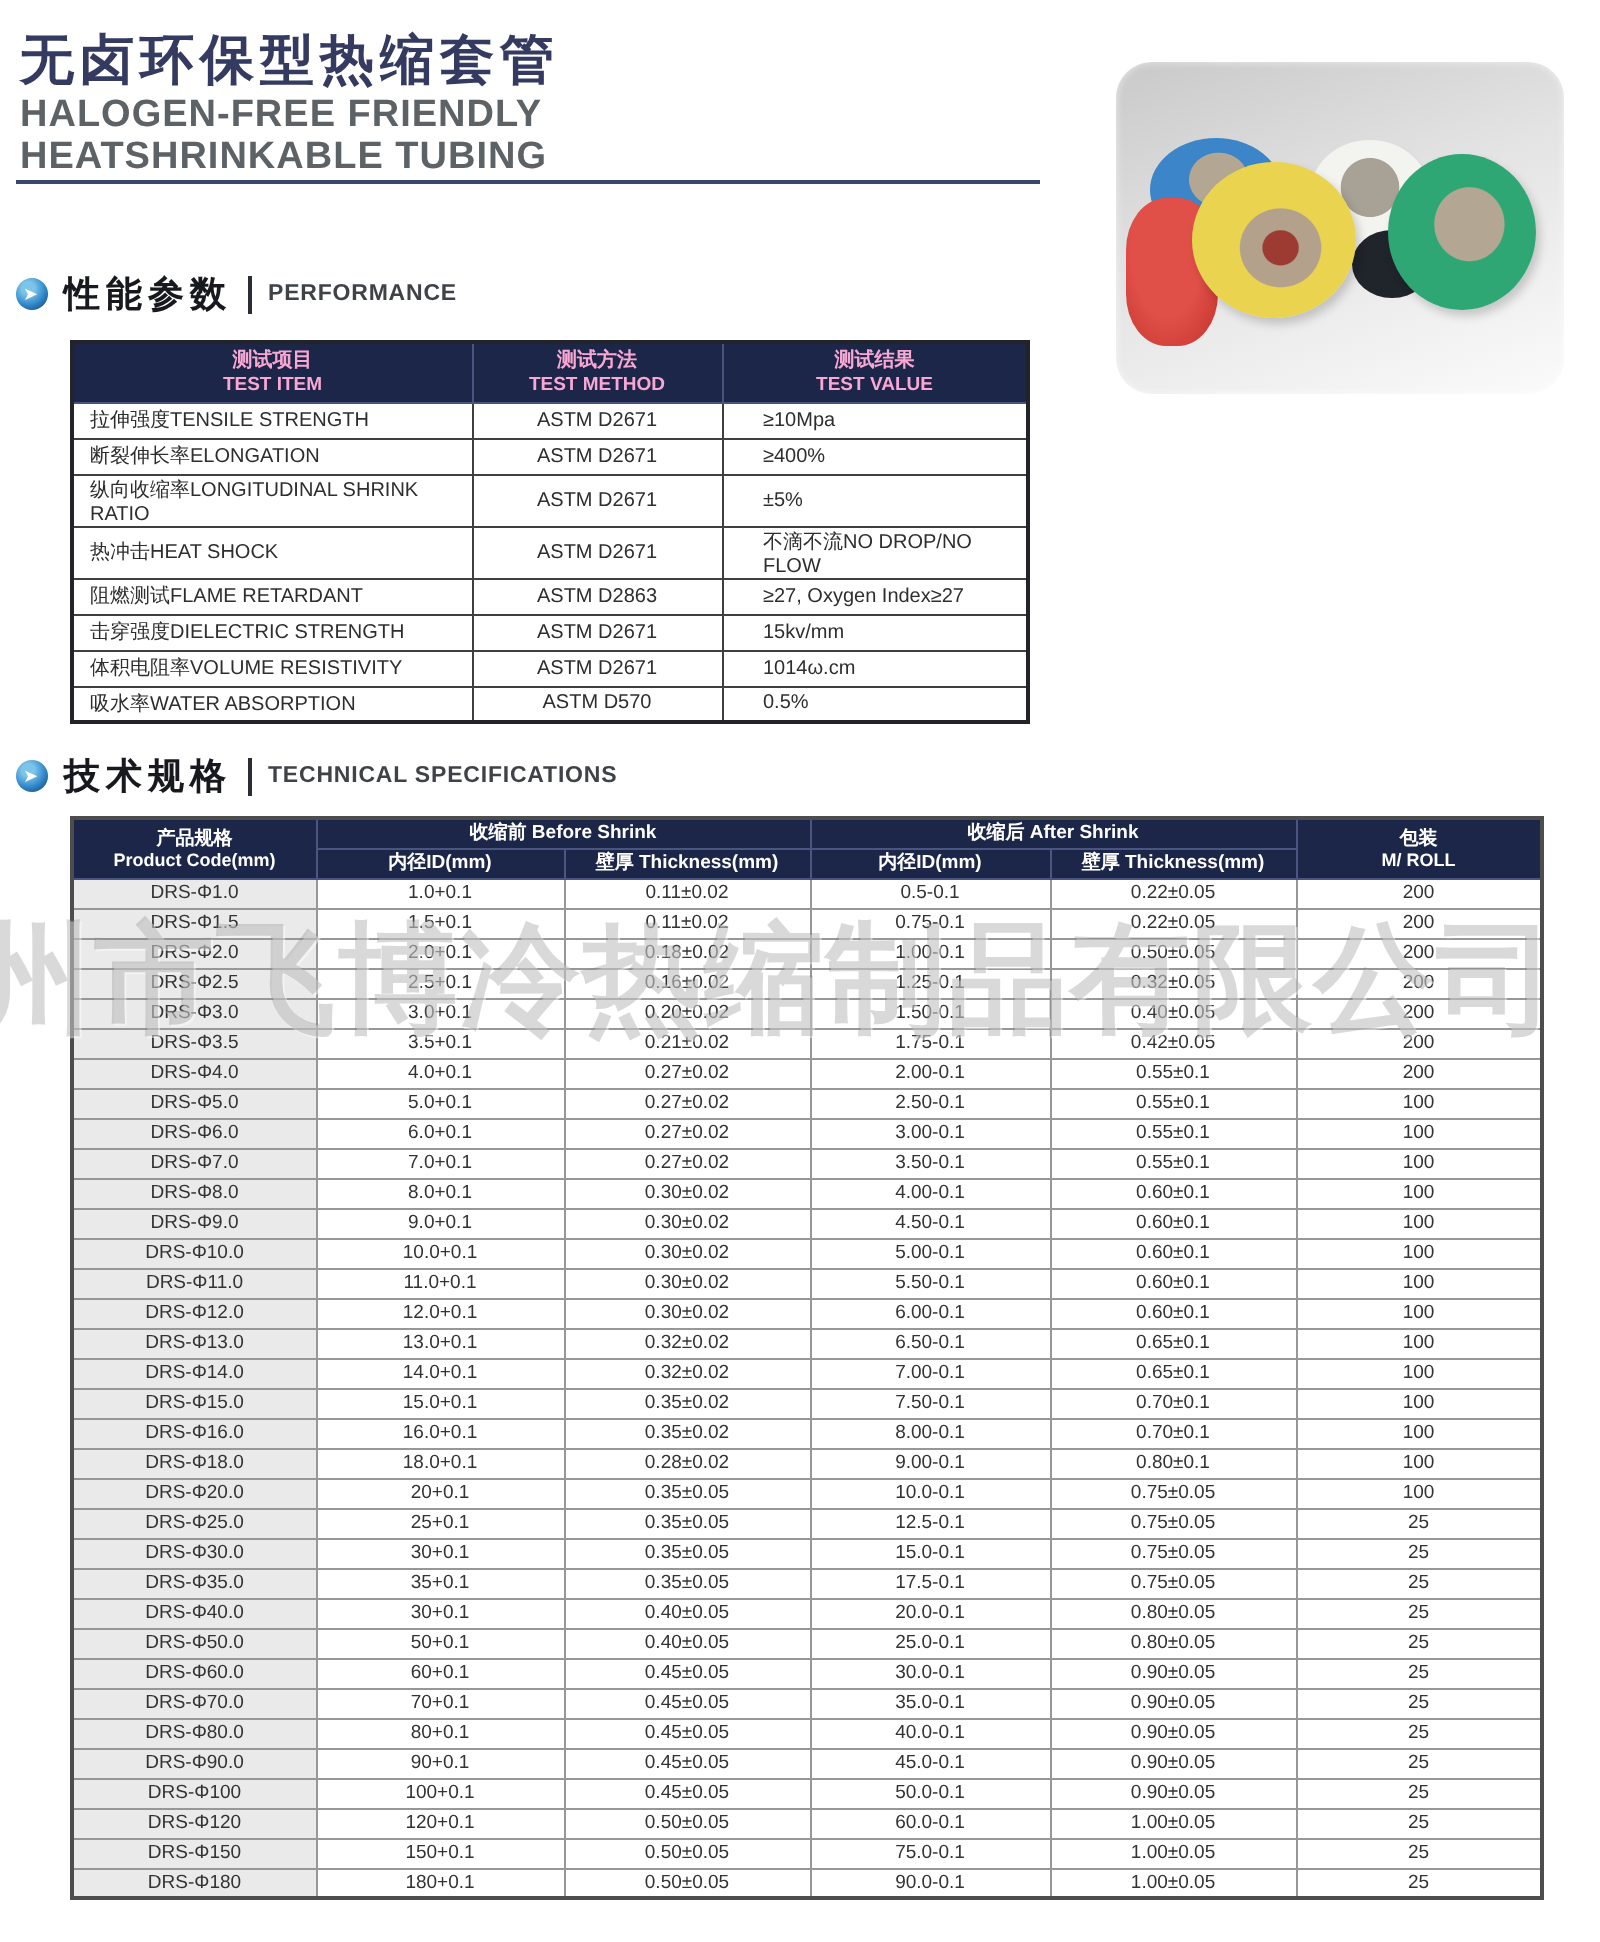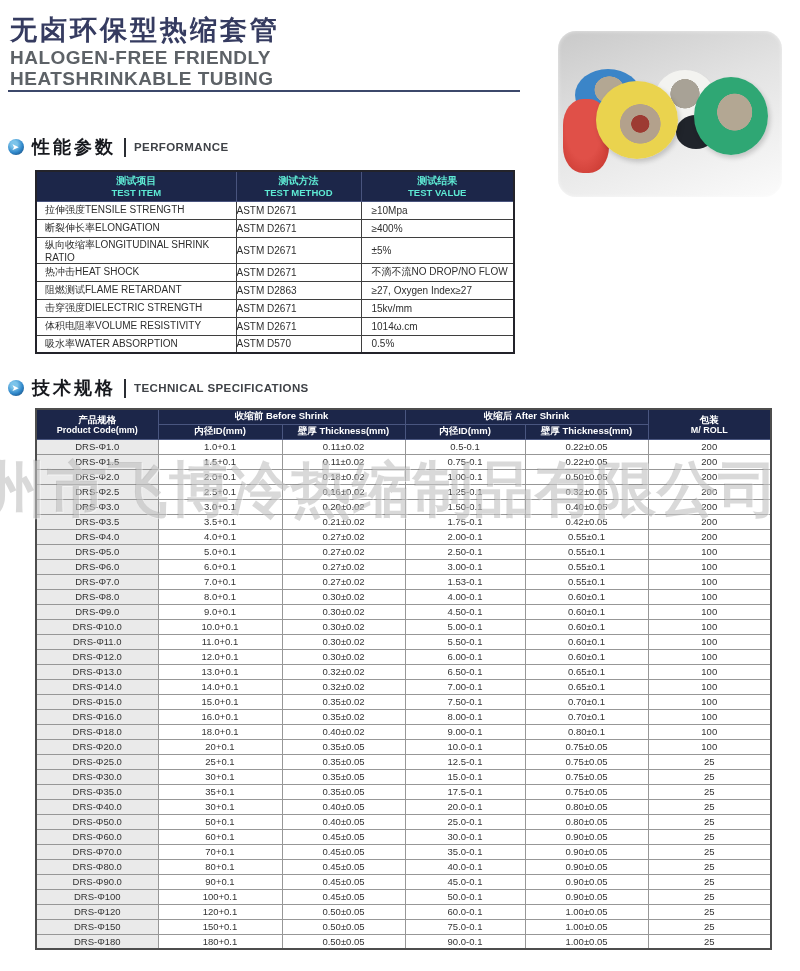--- a/index.html
+++ b/index.html
@@ -53,32 +53,32 @@
     color: #fff; font-size: 9px; line-height: 13px;
   }
   .section-title-cn { font-size: 18px; font-weight: bold; color: #17191e; letter-spacing: 3px; }
   .section-sep { width: 2px; height: 19px; background: #2a2d33; }
   .section-title-en { font-size: 11.5px; font-weight: bold; color: #3f4247; letter-spacing: .4px; }
 
   
   table { border-collapse: collapse; table-layout: fixed; }
   .perf-table { position: absolute; left: 35px; top: 170px; width: 478px; border: 2px solid #23232a; }
   .perf-table th {
-    background: #1c2649; color: #5eead4; height: 30px; border: 1px solid #49547e;
+    background: #1c2649; color: #f9a8d4; height: 30px; border: 1px solid #49547e;
     font-weight: bold; text-align: center; vertical-align: middle;
   }
   .th-cn { font-size: 10px; line-height: 12px; }
   .th-en { font-size: 9.5px; line-height: 11px; }
   .perf-table td {
     height: 18px; border: 1px solid #3f3f3f; font-size: 10px; color: #2e2e2e;
     vertical-align: middle; background: #fff;
   }
   .perf-table td.pcol0 { text-align: left; padding-left: 8px; }
-  .perf-table td.pcol1 { }
-  .perf-table td.pcol2 { text-align: left; padding-left: 10px; }
+  .perf-table td.pcol1 { text-align: center; }
+  .perf-table td.pcol2 { text-align: left; padding-left: 20px; }
 
   
   .spec-table { position: absolute; left: 35px; top: 408px; width: 735px; border: 2px solid #4d4d4d; }
   .spec-table th {
     background: #1c2649; color: #fff; border: 1px solid #4a5680;
     font-weight: bold; font-size: 9.5px; height: 15px; text-align: center; vertical-align: middle;
   }
   .spec-table th .th-cn { font-size: 9.5px; line-height: 11px; }
   .spec-table th .th-en { font-size: 9px; line-height: 10px; }
   .spec-table td {
@@ -301,21 +301,21 @@
           <td class="scol1">6.0+0.1</td>
           <td class="scol2">0.27±0.02</td>
           <td class="scol3">3.00-0.1</td>
           <td class="scol4">0.55±0.1</td>
           <td class="scol5">100</td>
         </tr>
         <tr>
           <td class="scol0">DRS-Φ7.0</td>
           <td class="scol1">7.0+0.1</td>
           <td class="scol2">0.27±0.02</td>
-          <td class="scol3">1.53-0.1</td>
+          <td class="scol3">3.50-0.1</td>
           <td class="scol4">0.55±0.1</td>
           <td class="scol5">100</td>
         </tr>
         <tr>
           <td class="scol0">DRS-Φ8.0</td>
           <td class="scol1">8.0+0.1</td>
           <td class="scol2">0.30±0.02</td>
           <td class="scol3">4.00-0.1</td>
           <td class="scol4">0.60±0.1</td>
           <td class="scol5">100</td>
@@ -380,21 +380,21 @@
           <td class="scol0">DRS-Φ16.0</td>
           <td class="scol1">16.0+0.1</td>
           <td class="scol2">0.35±0.02</td>
           <td class="scol3">8.00-0.1</td>
           <td class="scol4">0.70±0.1</td>
           <td class="scol5">100</td>
         </tr>
         <tr>
           <td class="scol0">DRS-Φ18.0</td>
           <td class="scol1">18.0+0.1</td>
-          <td class="scol2">0.40±0.02</td>
+          <td class="scol2">0.28±0.02</td>
           <td class="scol3">9.00-0.1</td>
           <td class="scol4">0.80±0.1</td>
           <td class="scol5">100</td>
         </tr>
         <tr>
           <td class="scol0">DRS-Φ20.0</td>
           <td class="scol1">20+0.1</td>
           <td class="scol2">0.35±0.05</td>
           <td class="scol3">10.0-0.1</td>
           <td class="scol4">0.75±0.05</td>

